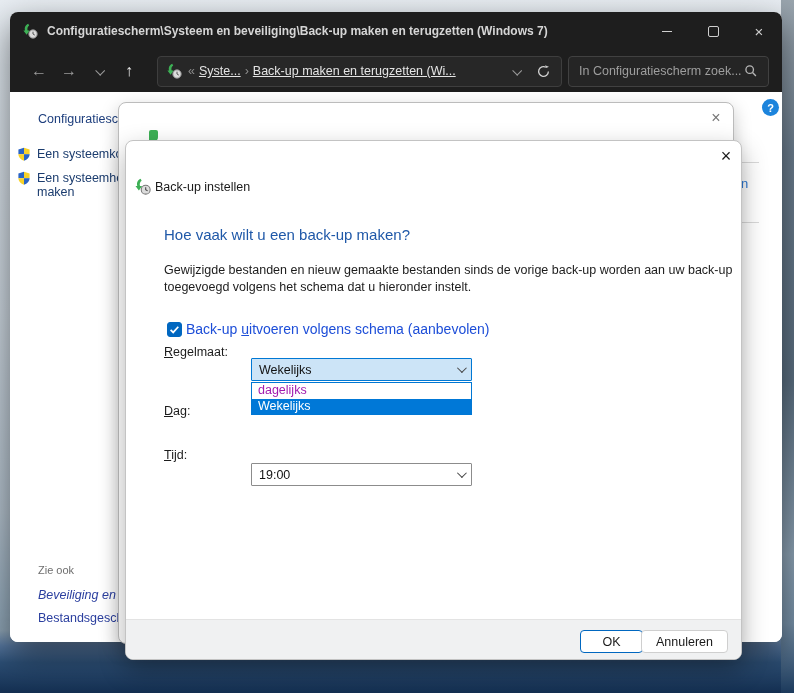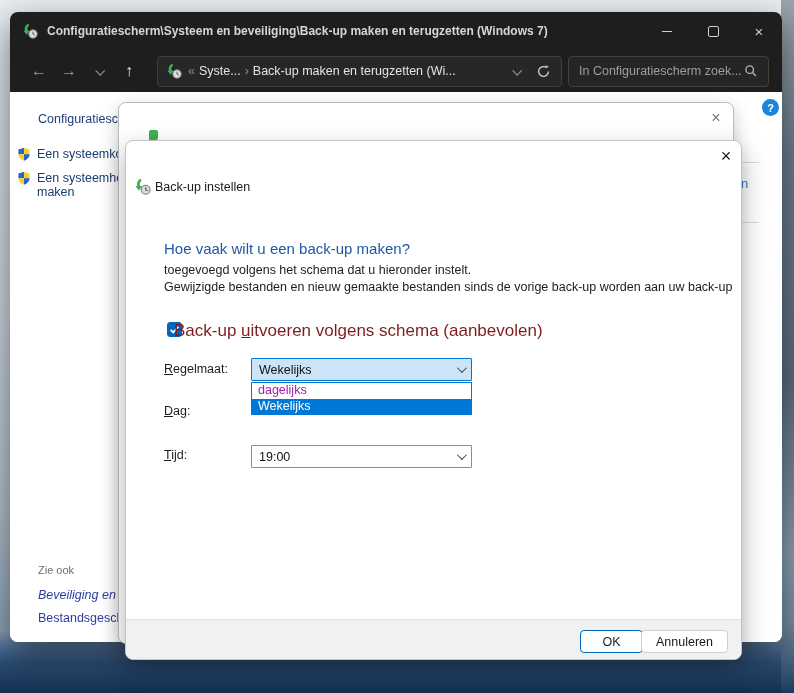--- a/index.html
+++ b/index.html
@@ -20,21 +20,21 @@
   .max-glyph{width:9px;height:9px;border:1px solid #cfcfcf;border-radius:2px;}
   .close-glyph{font-size:15px;line-height:15px;}
   .navbar{position:absolute;left:0;top:38px;right:0;height:42px;background:#1e1e1e;display:flex;align-items:center;padding-left:14px;box-sizing:border-box;}
   .nav-btn{width:30px;height:30px;display:flex;align-items:center;justify-content:center;color:#9c9c9c;font-size:16px;flex:none;}
   .nav-btn.up{color:#e6e6e6;}
   .chev{display:inline-block;width:6px;height:6px;border-right:1.5px solid #9c9c9c;border-bottom:1.5px solid #9c9c9c;transform:rotate(45deg) translateY(-1px);}
   .addressbar{margin-left:13px;width:405px;height:31px;background:#272727;border:1px solid #3e3e3e;border-radius:4px;
     display:flex;align-items:center;padding:0 8px;box-sizing:border-box;color:#e4e4e4;font-size:12.5px;white-space:nowrap;overflow:hidden;}
   .addressbar .icon{width:16px;height:16px;flex:none;margin-right:6px;}
   .dim{color:#8f8f8f;}
-  .crumb{margin:17px 4px;}
+  .crumb{margin:17px 4px;text-decoration:underline;}
   .addr-right{margin-left:auto;display:flex;align-items:center;gap:16px;padding-right:2px;}
   .searchbox{margin-left:auto;margin-right:13px;width:201px;height:31px;background:#252525;border:1px solid #414141;border-radius:4px;
     display:flex;align-items:center;padding:0 10px;box-sizing:border-box;color:#9e9e9e;font-size:12.5px;white-space:nowrap;overflow:hidden;}
   .searchbox svg{margin-left:auto;flex:none;}
   .content{position:absolute;left:0;top:80px;right:0;bottom:0;background:#fff;}
   .side-link{position:absolute;font-size:12.5px;color:#1d3e7d;white-space:nowrap;}
   .side-task{position:absolute;display:flex;align-items:flex-start;gap:6px;font-size:12.5px;color:#1b3c6e;white-space:nowrap;}
   .side-task svg{flex:none;margin-top:0;}
   .see-also{position:absolute;font-size:11px;color:#6e6e6e;white-space:nowrap;}
   .see-link{position:absolute;font-size:12.5px;color:#2b3f9f;white-space:nowrap;}
@@ -45,25 +45,25 @@
   
   .dlg-outer{position:absolute;left:118px;top:102px;width:614px;height:540px;background:#fff;border:1px solid #bcbcbc;
     border-radius:8px;box-shadow:0 6px 18px rgba(0,0,0,.22);}
   .dlg-outer .x{position:absolute;left:588px;top:6px;width:18px;height:18px;color:#787878;font-size:16px;line-height:18px;text-align:center;}
   .frag{position:absolute;left:30px;top:27px;width:9px;height:11px;background:#3db055;border-radius:2px 2px 4px 1px;}
   .dlg{position:absolute;left:125px;top:140px;width:615px;height:518px;background:#fff;border:1px solid #c3c3c3;
     border-radius:8px;box-shadow:0 10px 26px rgba(0,0,0,.3);overflow:hidden;box-sizing:content-box;}
   .dlg .x{position:absolute;left:591px;top:6px;width:18px;height:18px;color:#1a1a1a;font-size:18px;line-height:18px;text-align:center;}
   .dlg-head-icon{position:absolute;left:8px;top:37px;width:17px;height:17px;}
   .dlg-title{position:absolute;left:29px;top:39px;font-size:12.5px;color:#1a1a1a;}
-  .dlg-heading{position:absolute;left:38px;top:99px;font-size:15px;color:#1f58a8;}
+  .dlg-heading{position:absolute;left:38px;top:85px;font-size:15px;color:#1f58a8;}
   .dlg-body{position:absolute;left:38px;top:121px;font-size:12.5px;line-height:17px;color:#1c1c1c;white-space:nowrap;}
   .cb{position:absolute;left:41px;top:181px;width:13px;height:13px;background:#0067c0;border:1px solid #0067c0;border-radius:3px;}
   .cb svg{display:block;}
-  .cb-label{position:absolute;left:48px;top:180px;font-size:17px;color:#7f1d1d;white-space:nowrap;}
+  .cb-label{position:absolute;left:60px;top:180px;font-size:14px;color:#1d4ed8;white-space:nowrap;}
   .u{text-decoration:underline;}
   .fld-label{position:absolute;left:38px;font-size:12.5px;color:#1c1c1c;}
   .combo{position:absolute;left:125px;width:221px;height:23px;box-sizing:border-box;display:flex;align-items:center;
     padding:0 7px;font-size:12.5px;color:#111;background:#fff;border:1px solid #8c8c8c;border-radius:1px;}
   .combo.open{background:#cce4f7;border:1px solid #0078d4;}
   .combo .cchev{margin-left:auto;width:6px;height:6px;border-right:1.4px solid #454545;border-bottom:1.4px solid #454545;transform:rotate(45deg) translateY(-2px);}
   .listbox{position:absolute;left:125px;top:241px;width:221px;box-sizing:border-box;background:#fff;border:1px solid #0077d4;}
   .opt{height:15.6px;line-height:15.6px;padding-left:6px;font-size:12.5px;color:#a21caf;white-space:nowrap;}
   .opt.sel{background:#0078d7;color:#fff;}
   .dlg-footer{position:absolute;left:0;right:0;top:478px;height:40px;background:#f0f1f2;border-top:1px solid #e3e3e3;}
@@ -193,46 +193,46 @@
     <svg class="dlg-head-icon" viewBox="0 0 16 16">
       <path d="M6.2 0.8 C3.4 1.9 2.2 4.8 3.1 7.6 L1.4 7.6 L4.6 11.8 L7.7 7.6 L5.7 7.6 C5.0 5.7 5.5 3.6 7.2 2.5 Z" fill="#3db055"></path>
       <circle cx="11" cy="11" r="4.2" fill="#dcdcdc" stroke="#777" stroke-width="1"></circle>
       <path d="M11 8.7 V11 L12.8 12.1" stroke="#444" stroke-width="1" fill="none"></path>
     </svg>
     <div class="dlg-title">Back-up instellen</div>
 
     <div class="dlg-heading">Hoe vaak wilt u een back-up maken?</div>
 
     <div class="dlg-body">
+      <div>Gewijzigde bestanden en nieuw gemaakte bestanden sinds de vorige back-up worden aan uw back-up</div>
       <div>toegevoegd volgens het schema dat u hieronder instelt.</div>
-      <div>Gewijzigde bestanden en nieuw gemaakte bestanden sinds de vorige back-up worden aan uw back-up</div>
     </div>
 
     <div class="cb">
       <svg width="13" height="13" viewBox="0 0 13 13">
         <polyline points="2.6,6.8 5.2,9.4 10.3,3.8" fill="none" stroke="#fff" stroke-width="1.7"></polyline>
       </svg>
     </div>
     <div class="cb-label"><span>Back-up </span><span class="u">u</span><span>itvoeren volgens schema (aanbevolen)</span></div>
 
-    <div class="fld-label" style="top:221px;"><span class="u">R</span><span>egelmaat:</span></div>
+    <div class="fld-label" style="top:204px;"><span class="u">R</span><span>egelmaat:</span></div>
     <div class="combo open" style="top:217px;">
       <span>Wekelijks</span>
       <span class="cchev"></span>
     </div>
 
     <div class="listbox">
       <div class="opt">dagelijks</div>
       <div class="opt sel">Wekelijks</div>
     </div>
 
     <div class="fld-label" style="top:263px;"><span class="u">D</span><span>ag:</span></div>
 
     <div class="fld-label" style="top:307px;"><span class="u">T</span><span>ijd:</span></div>
-    <div class="combo" style="top:304px;">
+    <div class="combo" style="top:322px;">
       <span>19:00</span>
       <span class="cchev"></span>
     </div>
 
     <div class="dlg-footer"></div>
     <div class="btn ok">OK</div>
     <div class="btn cancel">Annuleren</div>
   </div>
 </div>
 

